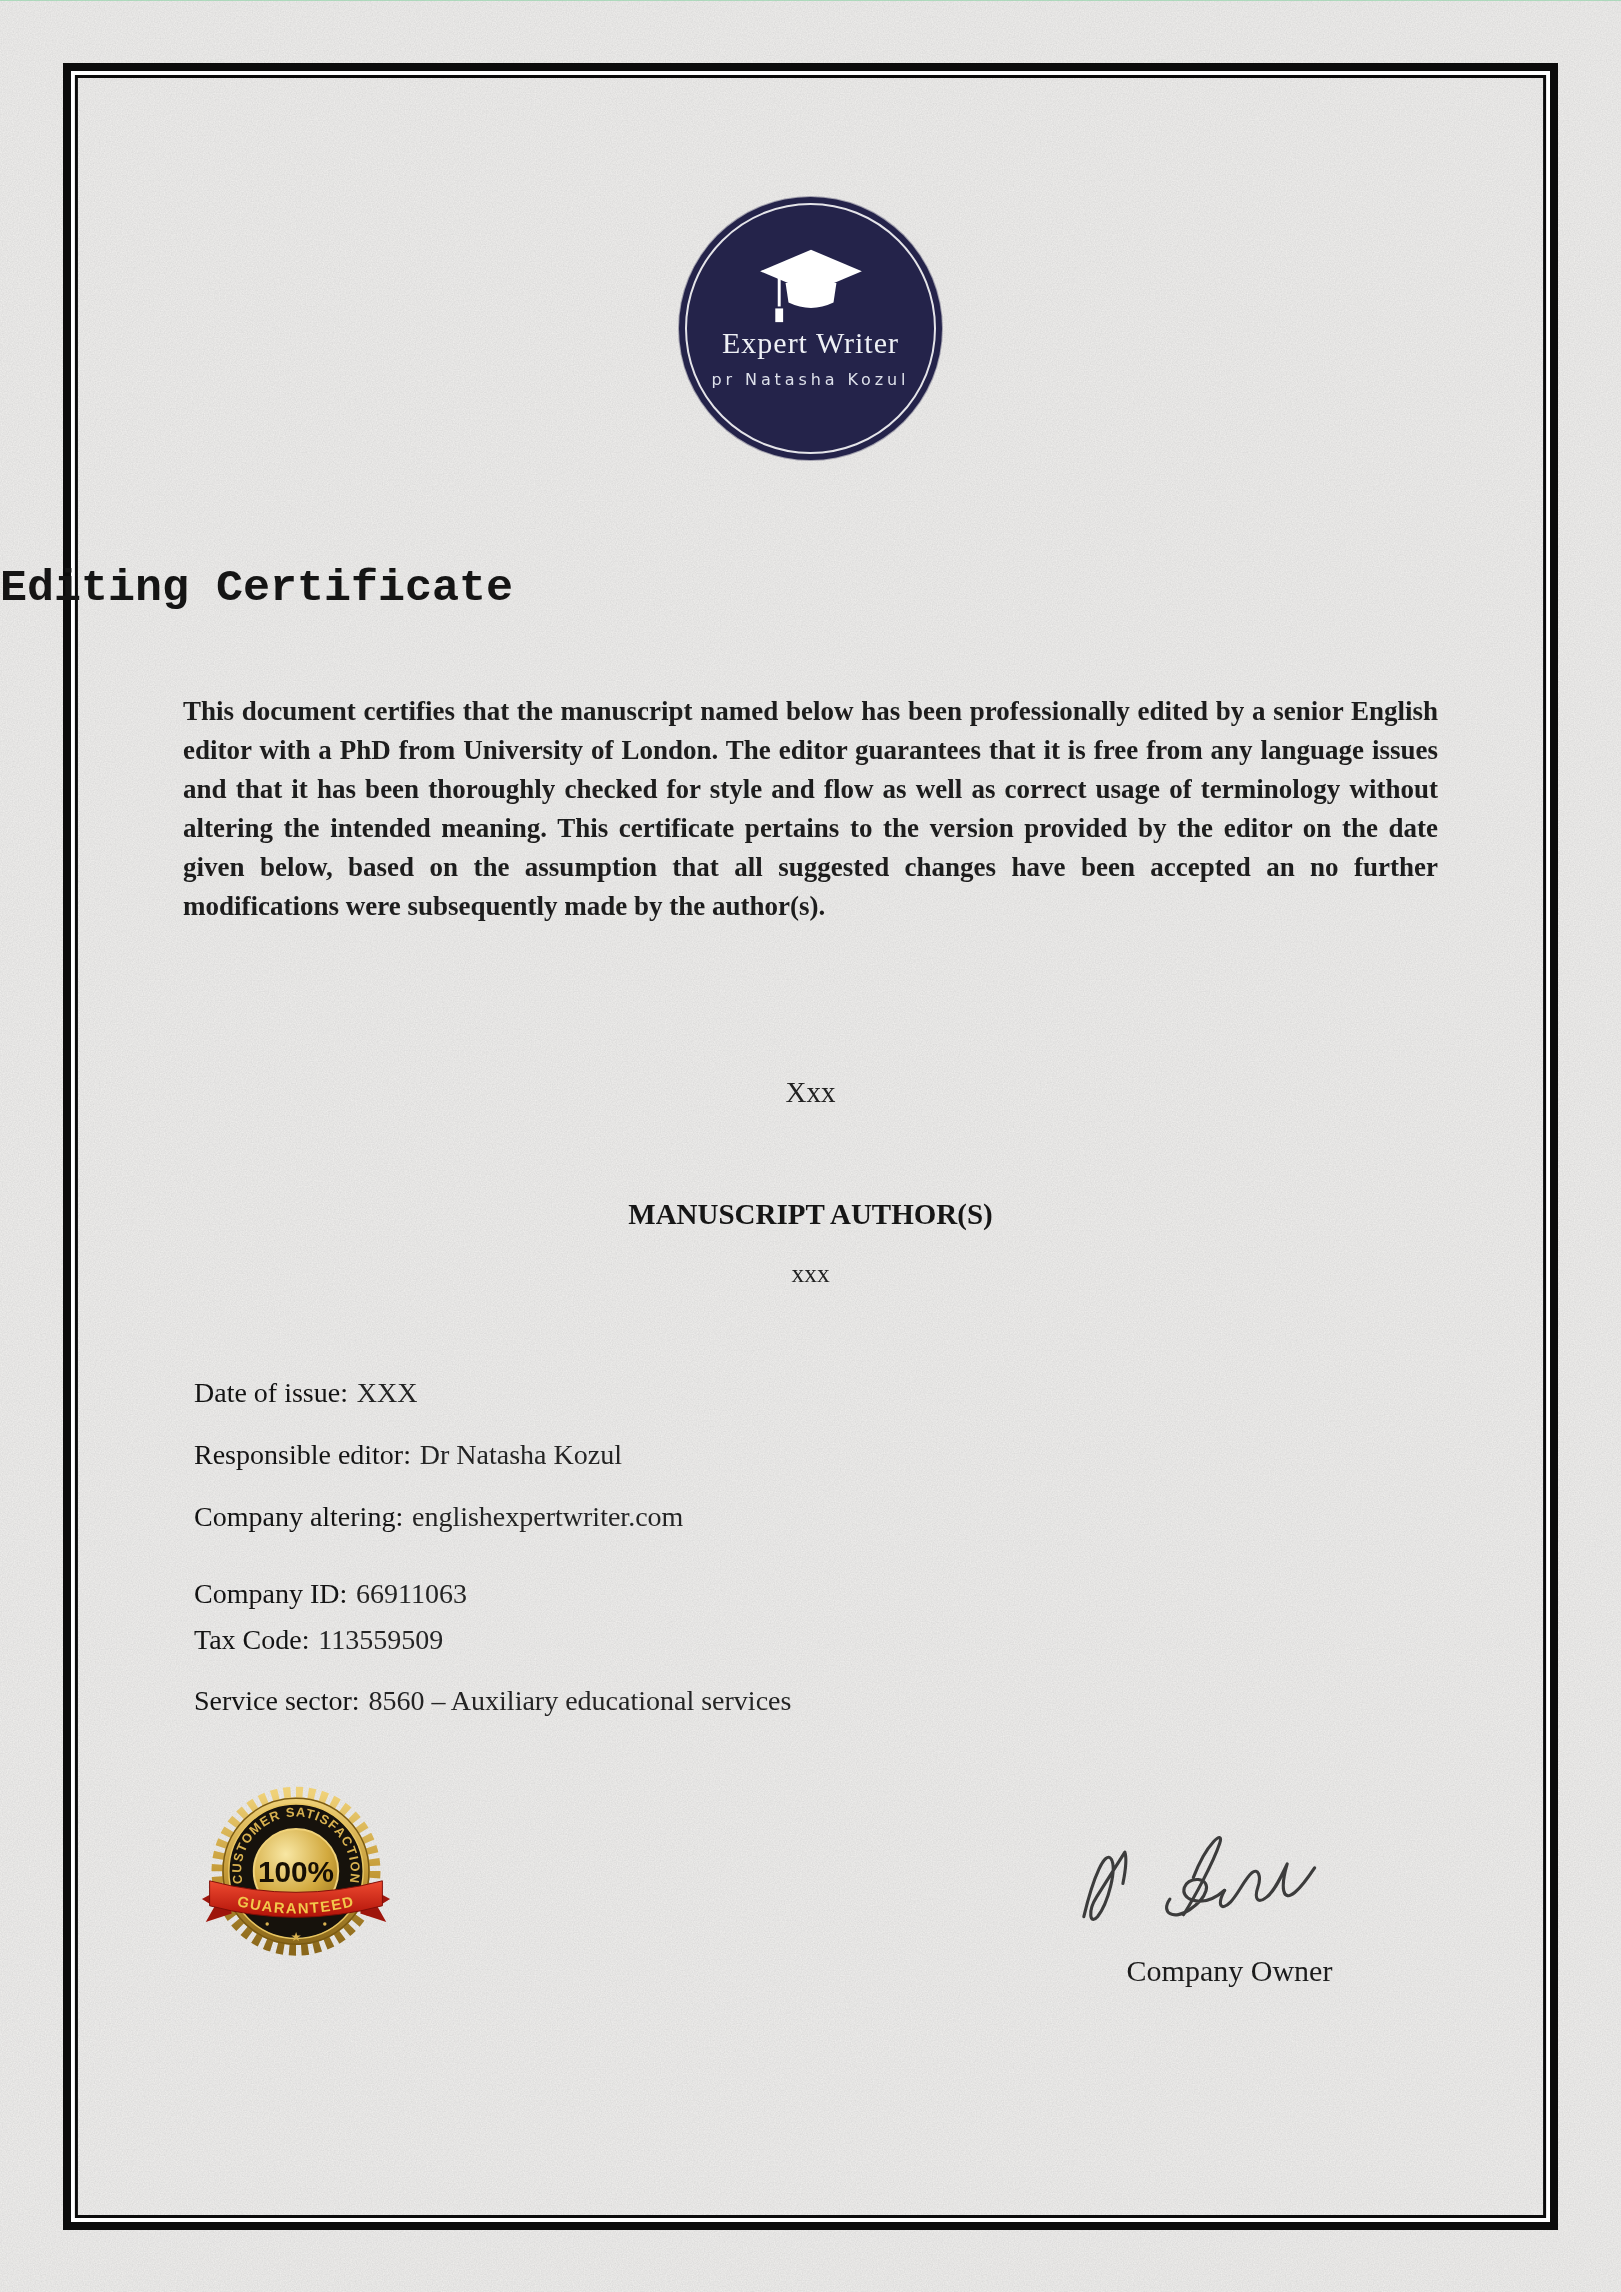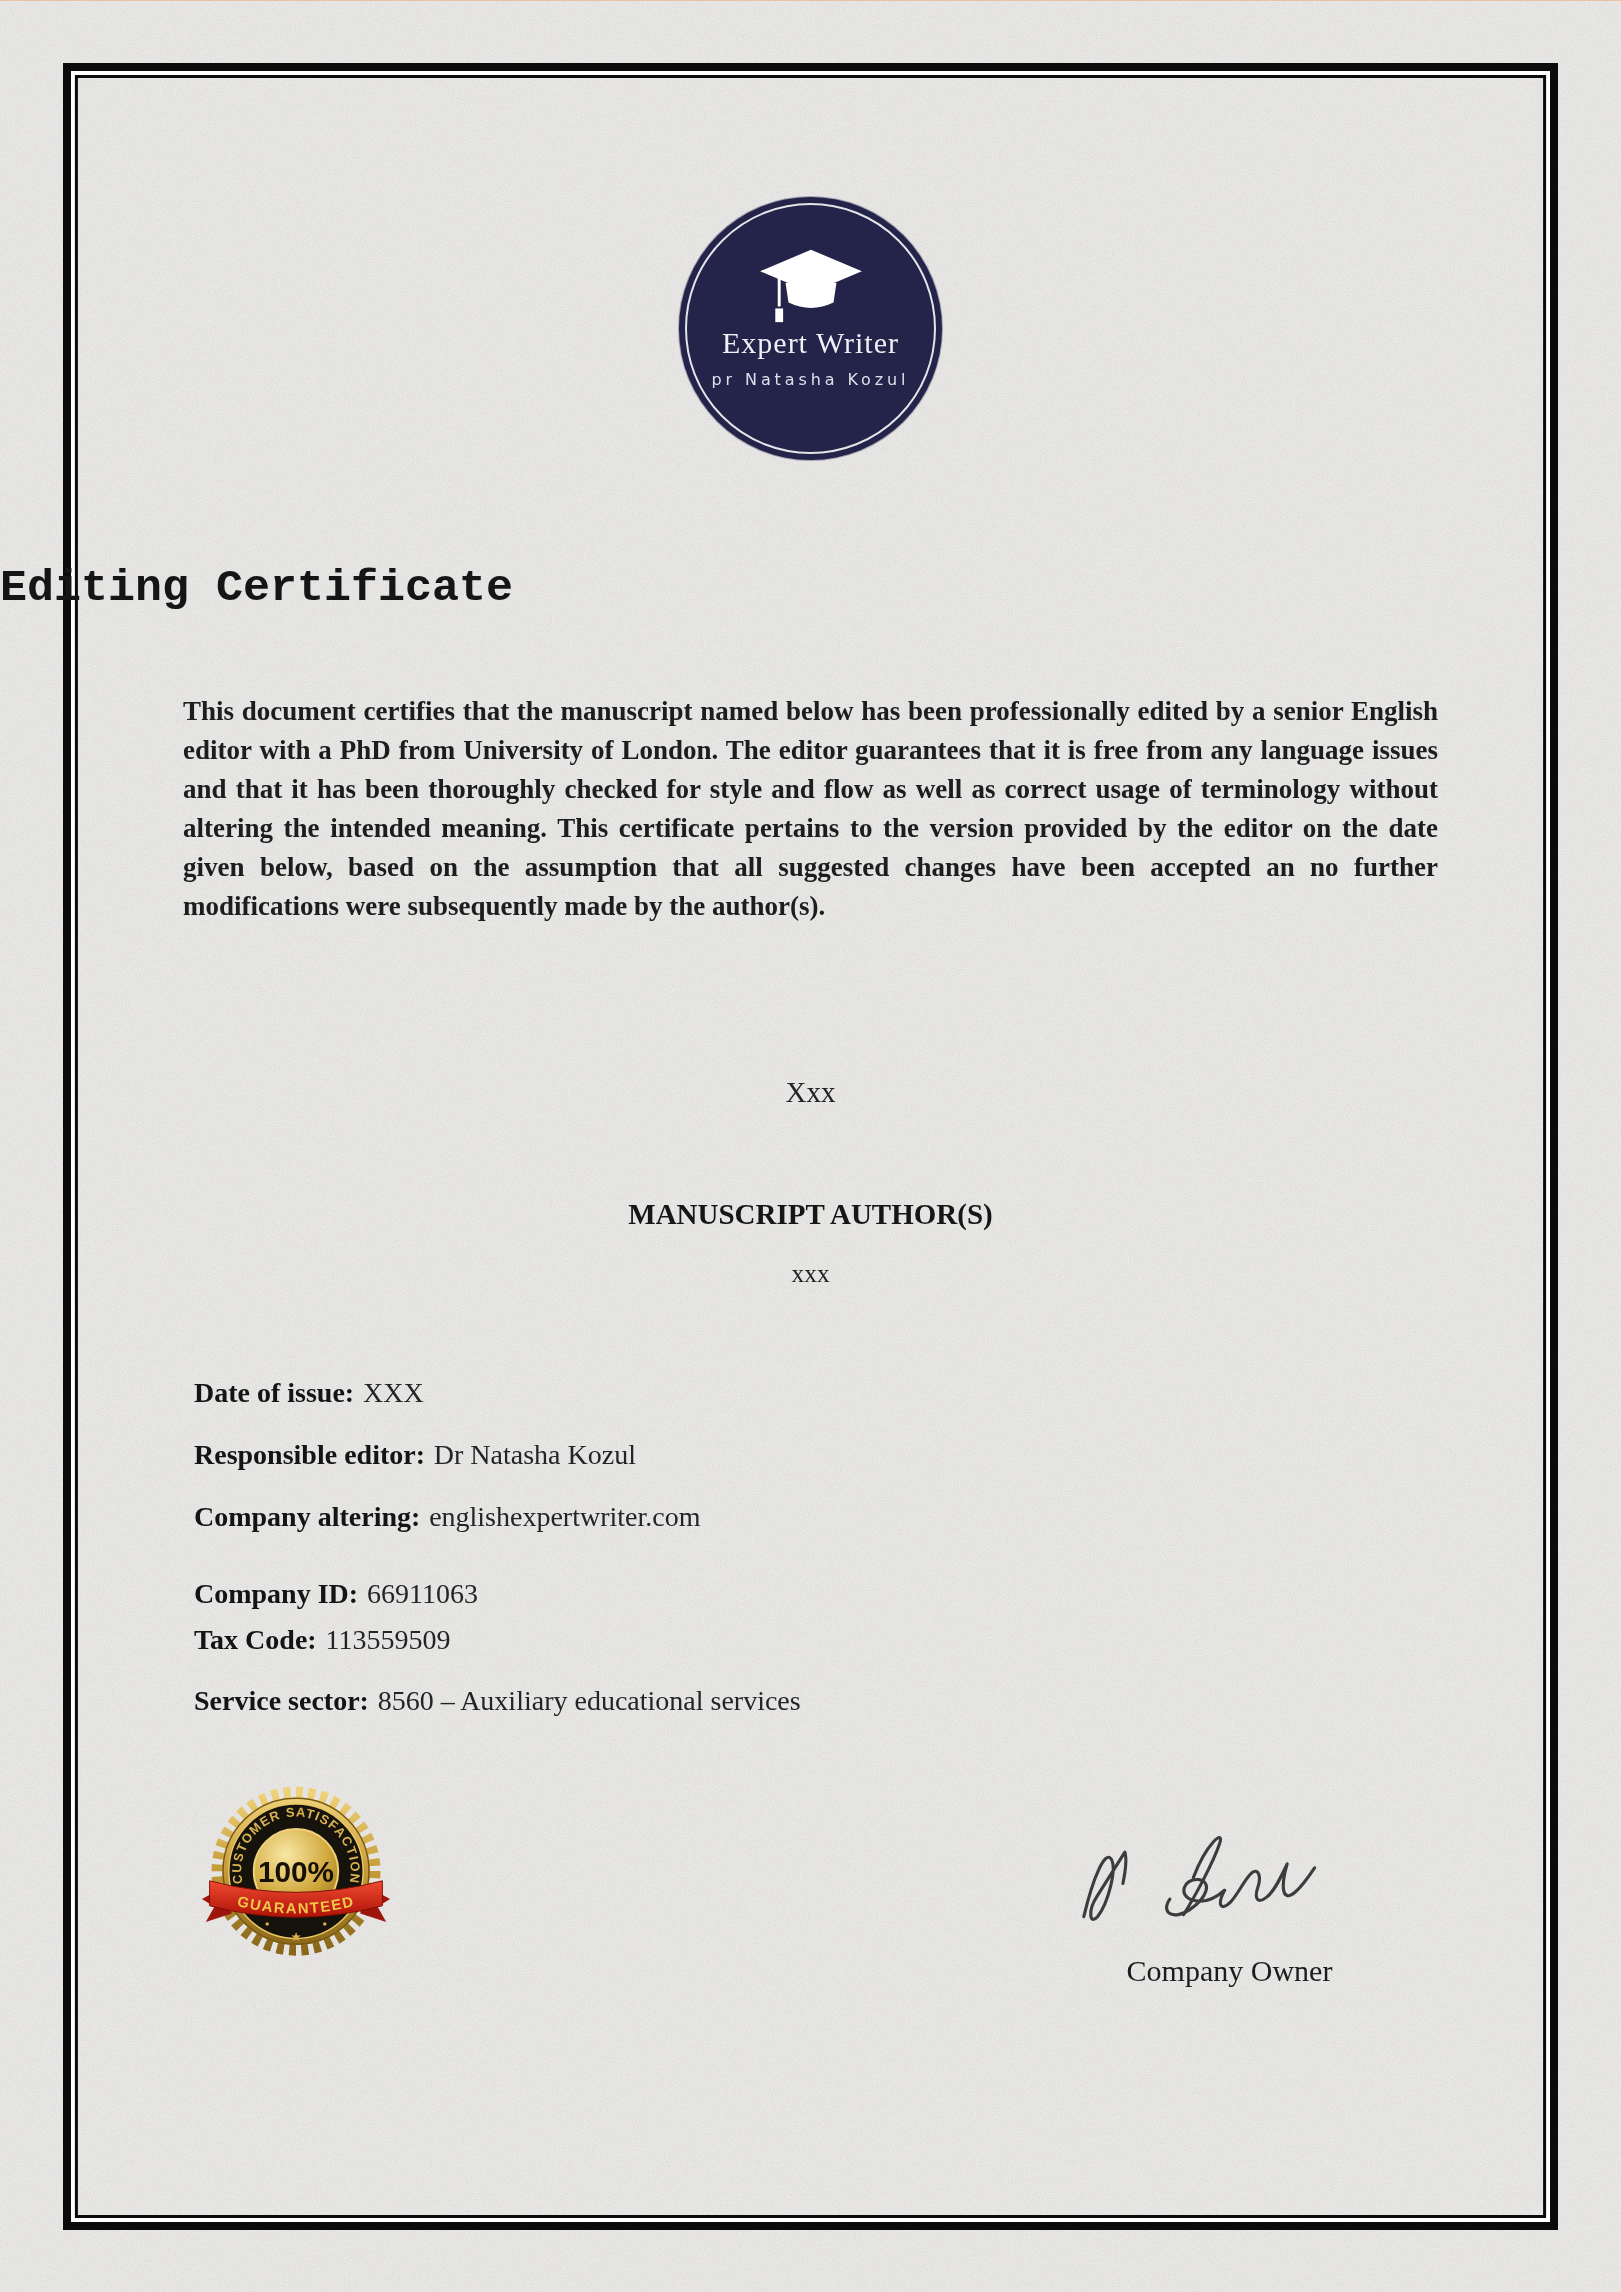--- a/index.html
+++ b/index.html
@@ -2,21 +2,21 @@
 <html><head>
 <meta charset="utf-8">
 <title>Editing Certificate</title>
 <style>
   html, body { margin: 0; padding: 0; background: #dcdcda; }
   .page {
     position: relative;
     width: 1621px;
     height: 2293px;
     margin: 0 auto;
-    background: #f97316;
+    background: #22c55e;
     overflow: hidden;
     font-family: "Liberation Serif", serif;
     color: #1e1e1e;
   }
   .texture {
     position: absolute;
     inset: 0;
     width: 100%;
     height: 100%;
     display: block;
@@ -119,21 +119,21 @@
   .v-title   { top: 1076px; font-size: 29px; }
   .h-authors { top: 1198px; }
   .v-authors { top: 1259px; font-size: 25.5px; }
 
   .field {
     position: absolute;
     left: 194px;
     font-size: 28px;
     white-space: nowrap;
   }
-  .field-label { font-weight: bold; color: #141414; }
+  .field-label { font-weight: normal; color: #141414; }
   .field-value { margin-left: 8.8px; color: #242424; }
   .f0 { top: 1377px; }
   .f1 { top: 1439px; }
   .f2 { top: 1501px; }
   .f3 { top: 1578px; }
   .f4 { top: 1624px; }
   .f5 { top: 1685px; }
 
   .badge {
     position: absolute;

